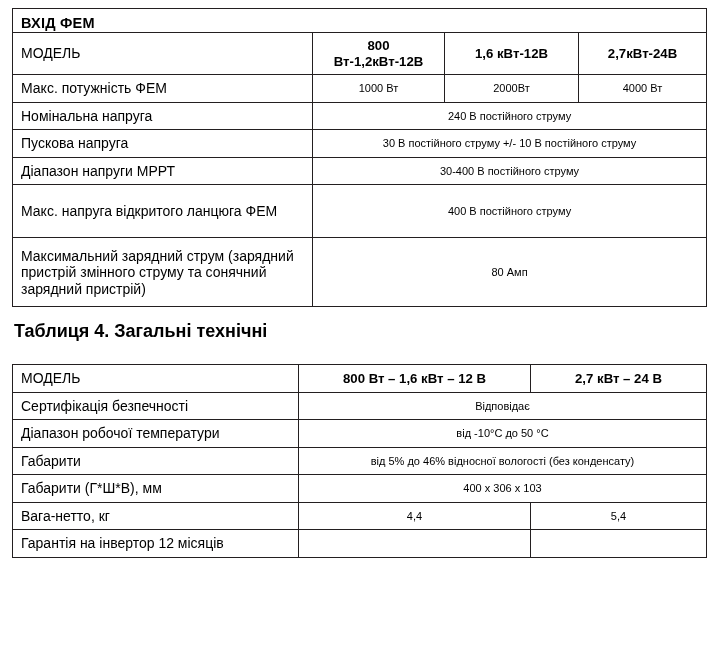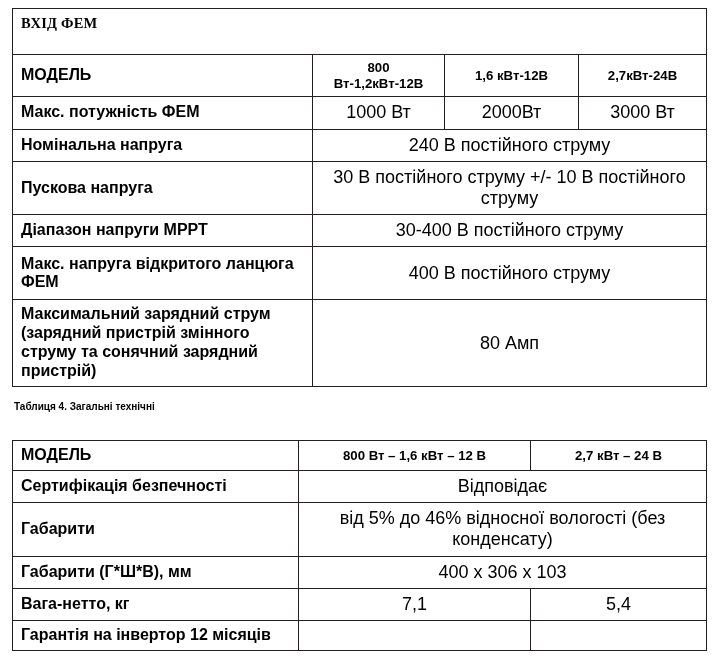--- a/index.html
+++ b/index.html
@@ -21,53 +21,52 @@
     box-sizing: border-box;
     padding: 8px 12px 0 12px;
   }
   table {
     border-collapse: collapse;
     table-layout: fixed;
   }
   td {
     border: 1.6px solid #231f20;
     padding: 5px 8px;
-    font-size: 18px;
+    font-size: 11px;
     vertical-align: middle;
     line-height: 1.18;
   }
   .tbl1 {
     width: 694px;
   }
   .tbl2 {
     width: 694px;
   }
   .title-cell {
     font-weight: bold;
     font-size: 14.5px;
     letter-spacing: 0.2px;
-    padding: 6px 8px 22px 8px;
-    font-family: Liberation Serif, serif;
+    padding: 6px 8px 0 8px;
   }
   .lbl {
-    font-weight: bold;
-    font-size: 16px;
+    font-weight: normal;
+    font-size: 14px;
   }
   .hdr {
     font-weight: bold;
     text-align: center;
     font-size: 13.2px;
   }
   .ctr {
     text-align: center;
   }
   .sub-title {
     font-weight: bold;
-    font-size: 10px;
-    margin: 14px 0 28px 2px;
+    font-size: 18px;
+    margin: 14px 0 22px 2px;
   }
   .tall {
     height: 42px;
     margin-top: 8px;
   }
 </style>
 </head>
 <body>
 
 <div class="page">
@@ -86,21 +85,21 @@
       <tr>
         <td class="lbl">МОДЕЛЬ</td>
         <td class="hdr">800 Вт-1,2кВт-12В</td>
         <td class="hdr">1,6 кВт-12В</td>
         <td class="hdr">2,7кВт-24В</td>
       </tr>
       <tr>
         <td class="lbl">Макс. потужність ФЕМ</td>
         <td class="ctr">1000 Вт</td>
         <td class="ctr">2000Вт</td>
-        <td class="ctr">3000 Вт</td>
+        <td class="ctr">4000 Вт</td>
       </tr>
       <tr>
         <td class="lbl">Номінальна напруга</td>
         <td class="ctr" colspan="3">240 В постійного струму</td>
       </tr>
       <tr>
         <td class="lbl">Пускова напруга</td>
         <td class="ctr" colspan="3">30 В постійного струму +/- 10 В постійного струму</td>
       </tr>
       <tr>
@@ -130,30 +129,34 @@
       <tr>
         <td class="lbl">МОДЕЛЬ</td>
         <td class="hdr">800 Вт – 1,6 кВт – 12 В</td>
         <td class="hdr">2,7 кВт – 24 В</td>
       </tr>
       <tr>
         <td class="lbl">Сертифікація безпечності</td>
         <td class="ctr" colspan="2">Відповідає</td>
       </tr>
       <tr>
+        <td class="lbl">Діапазон робочої температури</td>
+        <td class="ctr" colspan="2">від -10°C до 50 °C</td>
+      </tr>
+      <tr>
         <td class="lbl">Габарити</td>
         <td class="ctr" colspan="2">від 5% до 46% відносної вологості (без конденсату)</td>
       </tr>
       <tr>
         <td class="lbl">Габарити (Г*Ш*В), мм</td>
         <td class="ctr" colspan="2">400 x 306 x 103</td>
       </tr>
       <tr>
         <td class="lbl">Вага-нетто, кг</td>
-        <td class="ctr">7,1</td>
+        <td class="ctr">4,4</td>
         <td class="ctr">5,4</td>
       </tr>
       <tr>
         <td class="lbl">Гарантія на інвертор 12 місяців</td>
         <td class="ctr"></td>
         <td class="ctr"></td>
       </tr>
     </tbody>
   </table>
 

